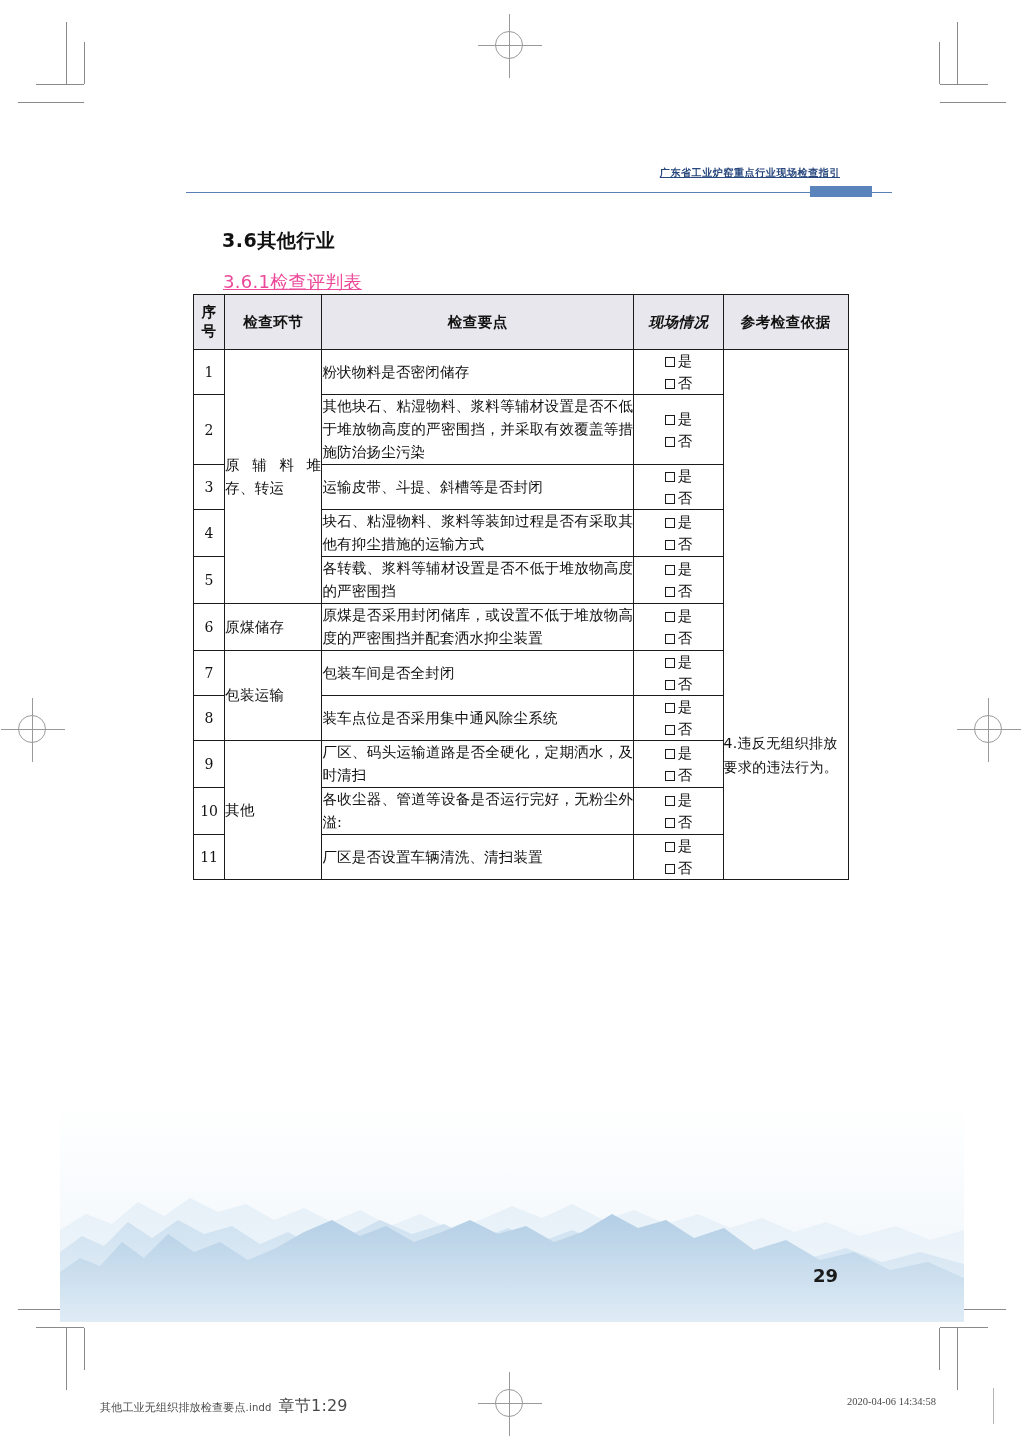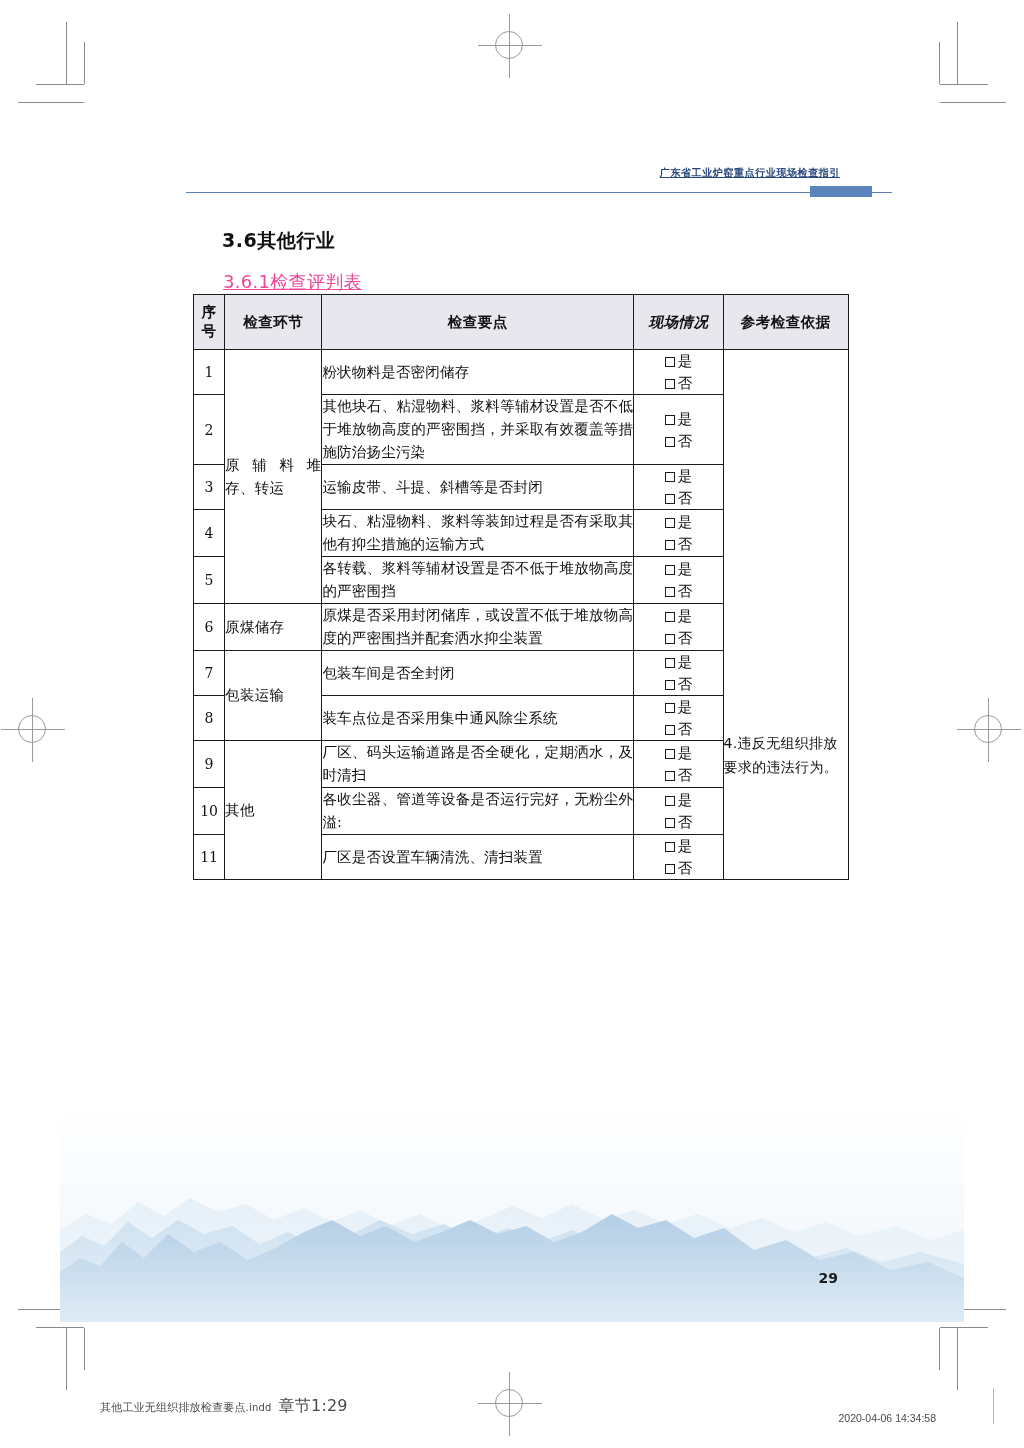--- a/index.html
+++ b/index.html
@@ -252,21 +252,21 @@
     height: 220px;
     overflow: hidden;
     pointer-events: none;
   }
   #mountains svg { display: block; }
 
   #page-number {
     position: absolute;
     right: 186px;
     bottom: 162px;
-    font-size: 14px;
+    font-size: 18px;
     font-weight: bold;
     color: #1a1a1a;
     font-family: "DejaVu Sans", "Liberation Sans", sans-serif;
   }
 
   
   #imposition {
     position: absolute;
     left: 0;
     bottom: 32px;
@@ -281,22 +281,21 @@
     white-space: nowrap;
     letter-spacing: 0.2px;
   }
   #imposition .fname .ext { font-size: 10px; }
   #imposition .fname .sect { font-size: 16px; margin-left: 7px; }
   #imposition .stamp {
     position: absolute;
     right: 88px; top: 0;
     white-space: nowrap;
     font-size: 10.5px;
-    font-family: Liberation Sans, sans-serif;
-    margin-top: 16px;
+    font-family: Liberation Serif, serif;
   }
   #imposition .tickline {
     position: absolute;
     right: 30px; top: -8px;
     width: 1px; height: 36px;
     background: #b5b5b5;
   }
 </style>
 </head>
 <body>

